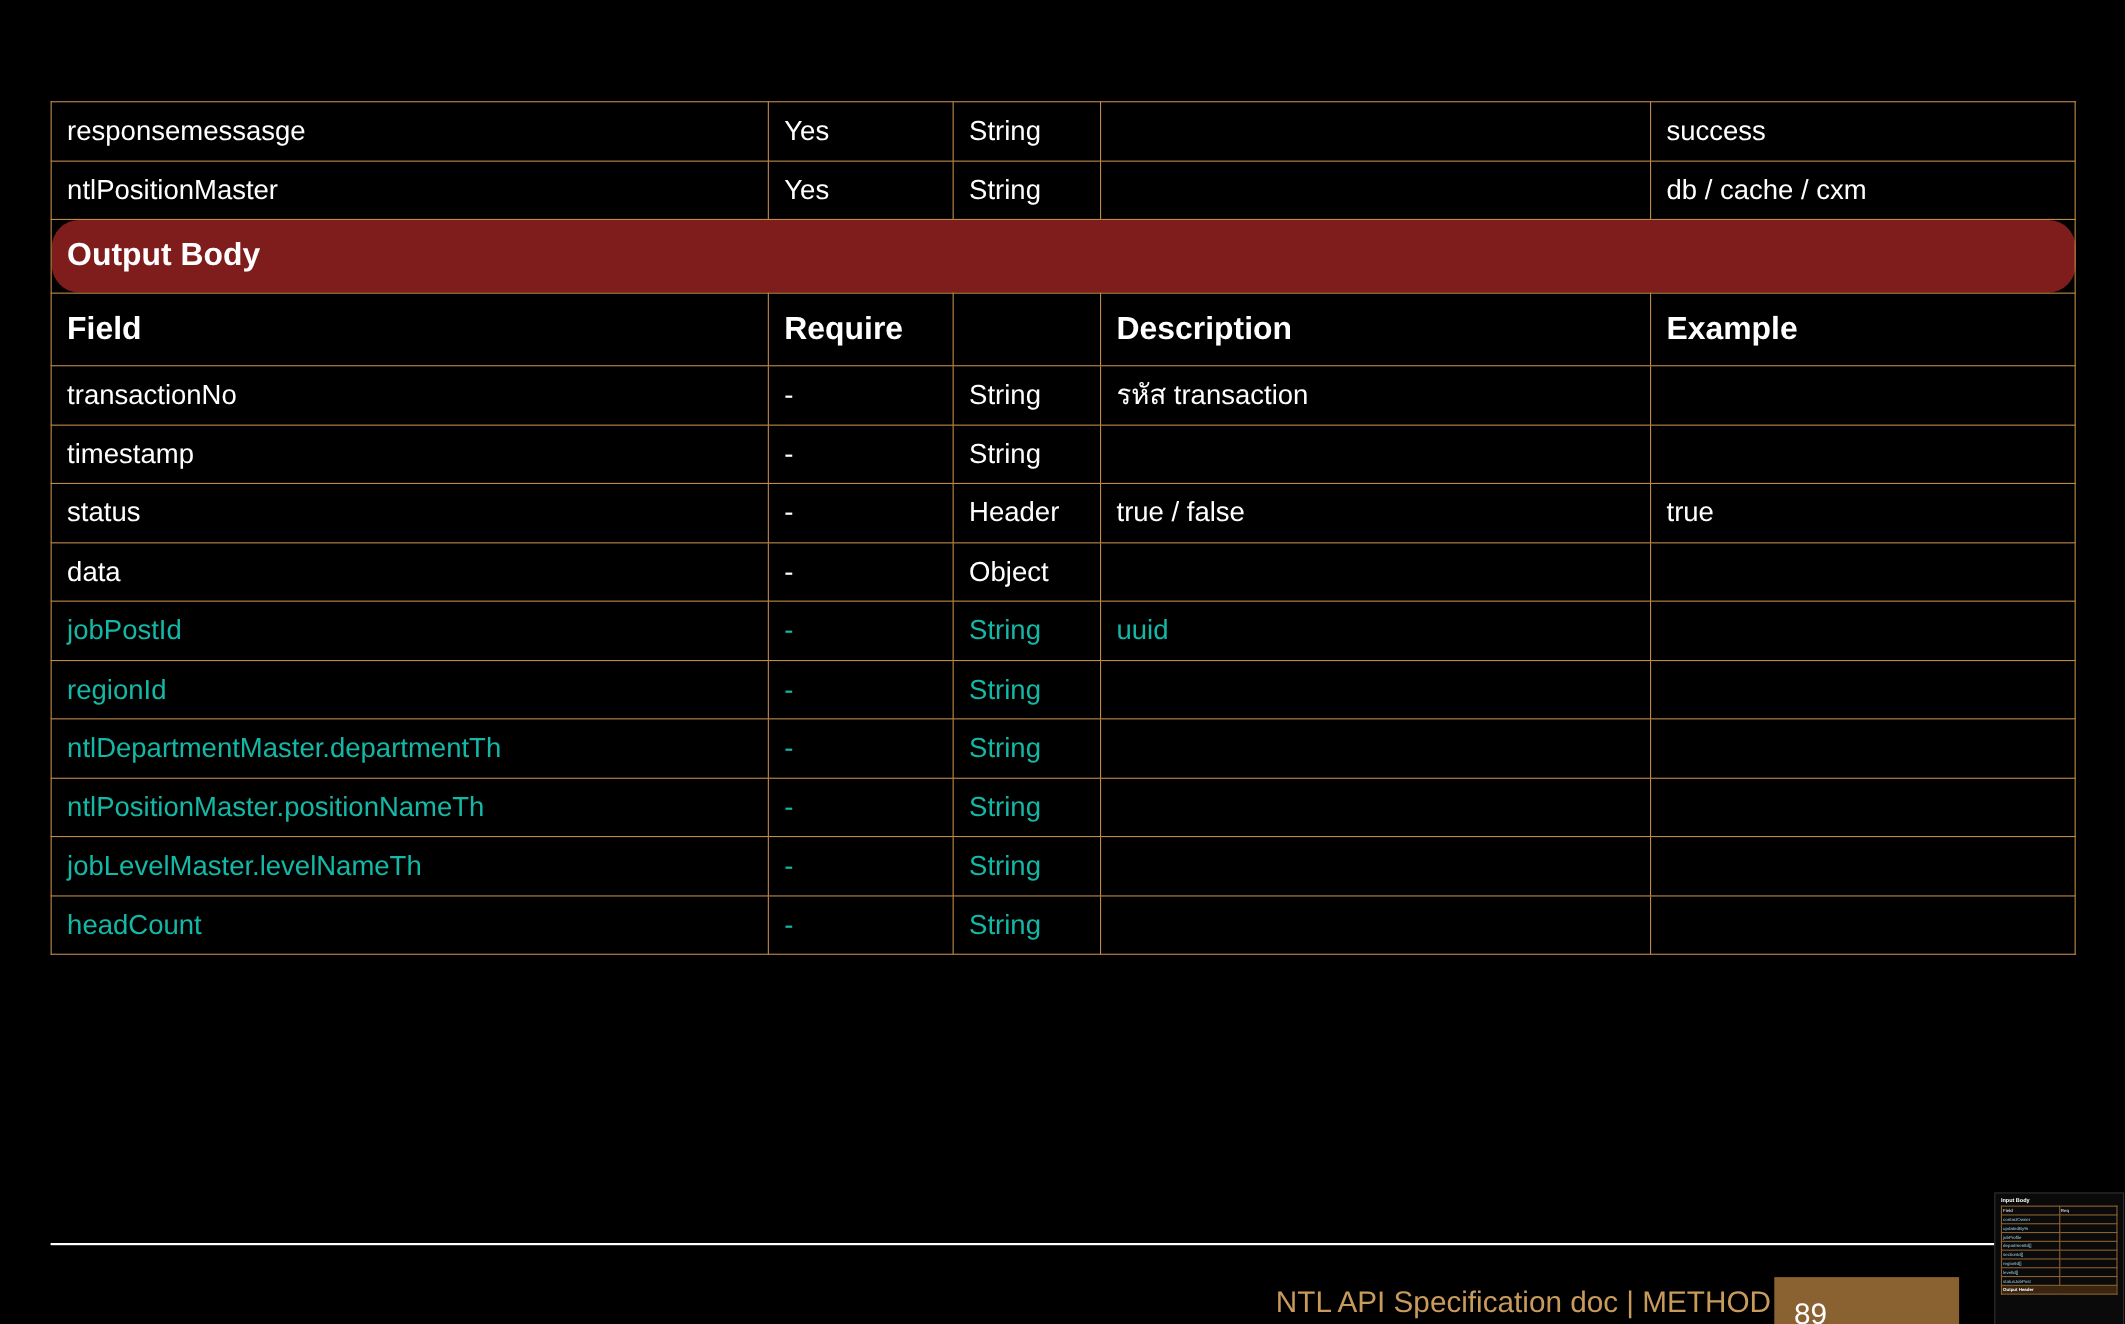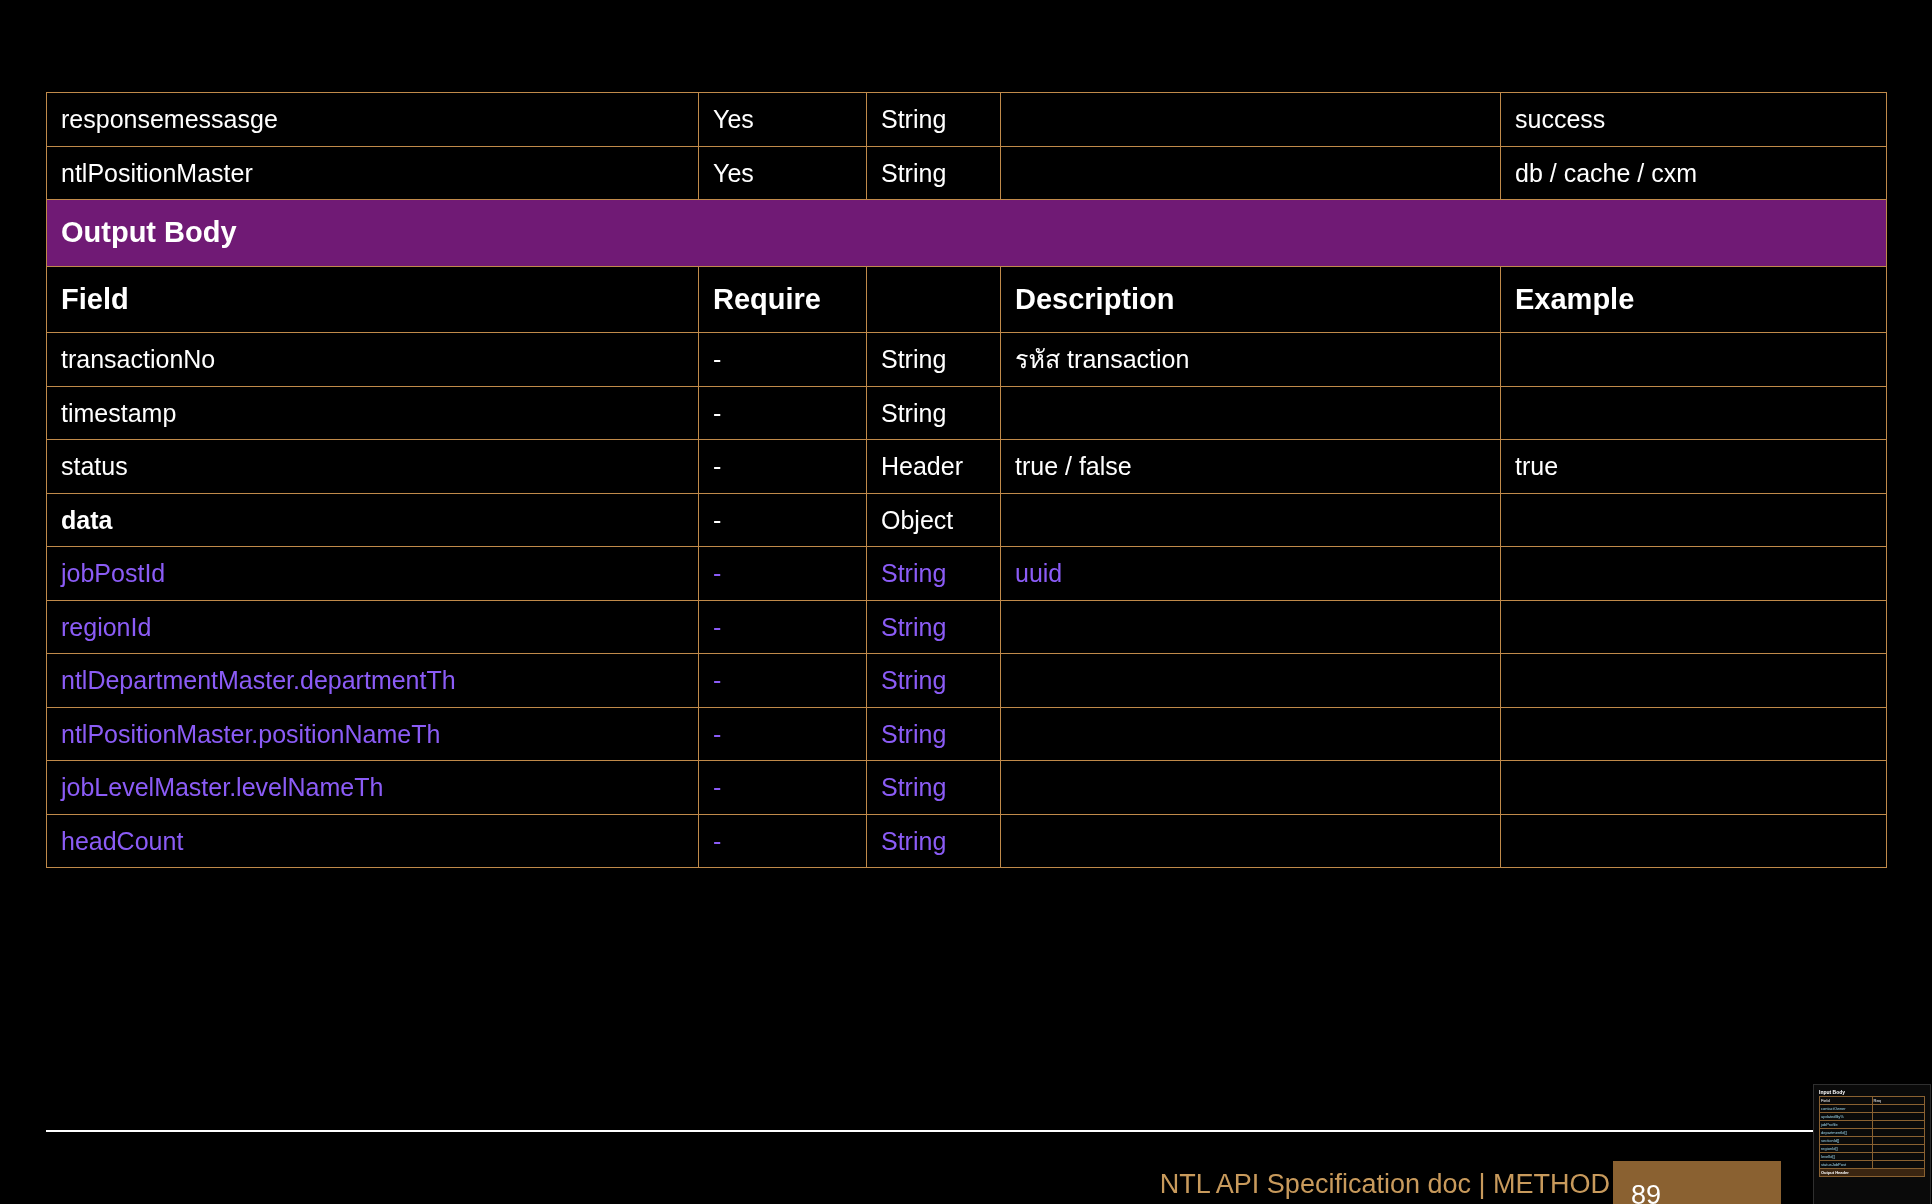--- a/index.html
+++ b/index.html
@@ -39,35 +39,36 @@
     box-sizing: border-box;
     word-break: break-word;
   }
   col.c-field   { width: 652px; }
   col.c-require { width: 168px; }
   col.c-type    { width: 134px; }
   col.c-desc    { width: 500px; }
   col.c-example { width: 386px; }
 
   tr.section-row td {
-    background: #701a75;
+    background: #7f1d1d;
     font-weight: bold;
     font-size: 29px;
     padding-top: 14px;
     padding-bottom: 14px;
     border-color: #c08a4a;
+    border-radius: 25px;
   }
   tr.header-row td {
     font-weight: bold;
     font-size: 29px;
     padding-top: 14px;
     padding-bottom: 14px;
   }
-  td.bold { font-weight: bold; }
-  tr.cyan td { color: #8b5cf6; }
+  td.bold { font-weight: normal; }
+  tr.cyan td { color: #14b8a6; }
 
   .footer-rule {
     position: absolute;
     left: 46px;
     top: 1086px;
     width: 1840px;
     height: 2px;
     background: #ffffff;
   }
   .footer-title {

